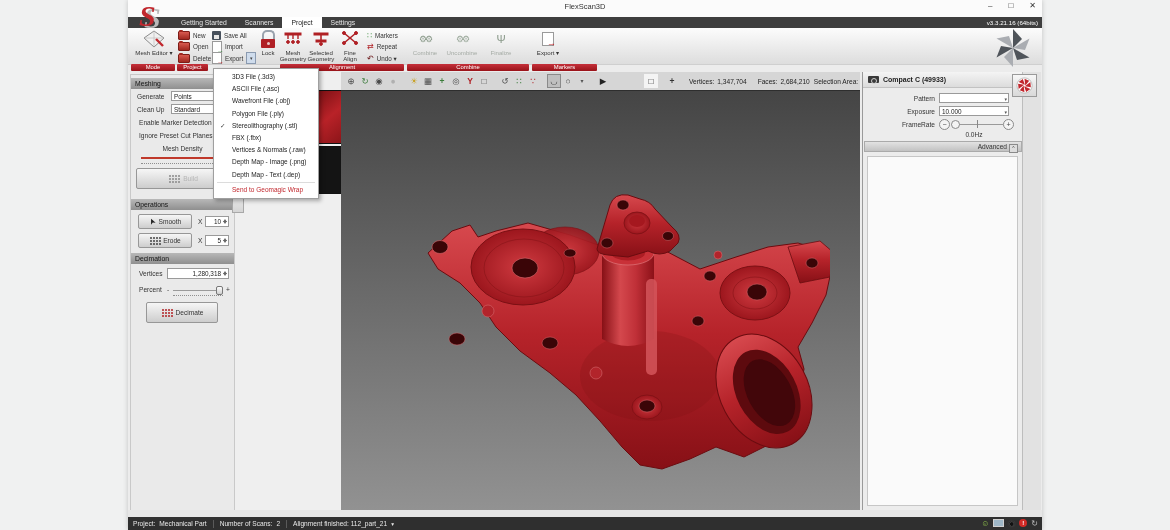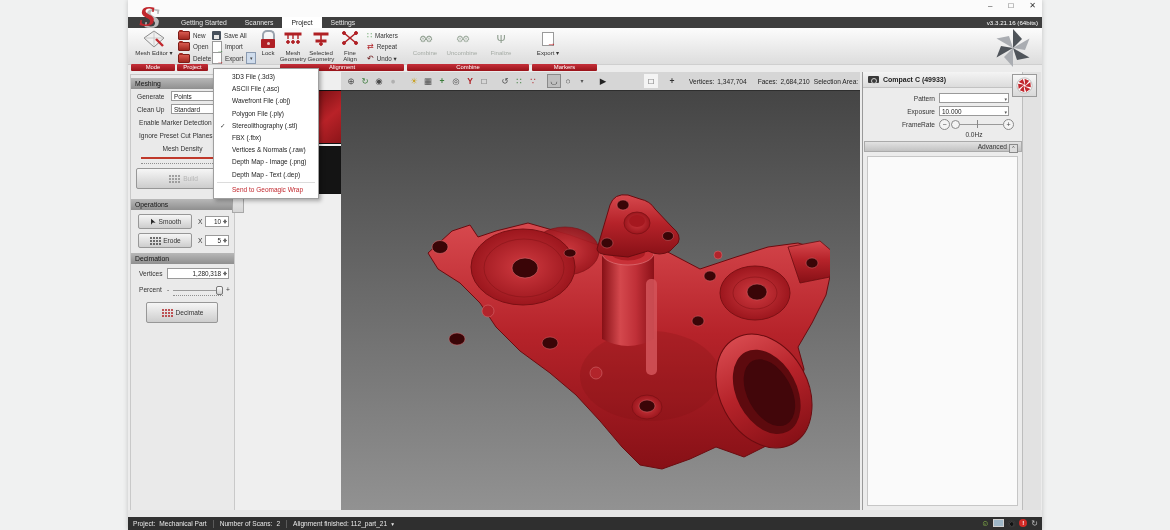--- a/index.html
+++ b/index.html
@@ -87,20 +87,21 @@
   .lock-body::after{content:"";position:absolute;left:5.5px;top:3px;width:3px;height:3px;border-radius:50%;background:#e9c8c9;}
   .minibox{position:absolute;background:linear-gradient(#f2f2f2,#d4d4d4);border:1px solid #a8a8a8;}
 </style>
 </head>
 <body>
 
 <div class="stage">
   <div class="app">
 
     <div class="titlebar">
+      <div class="title">FlexScan3D</div>
       <div class="winbtns">
         <span>–</span>
         <span>□</span>
         <span>✕</span>
       </div>
     </div>
 
     <svg class="abs" style="left:3px;top:0;z-index:12" width="38" height="36" viewBox="0 0 38 36">
       <text x="13" y="28" font-size="30" font-family="Liberation Serif,serif" font-style="italic" font-weight="bold" fill="#b9b9b9">S</text>
       <text x="8" y="26" font-size="30" font-family="Liberation Serif,serif" font-style="italic" font-weight="bold" fill="#c1272d">S</text>

